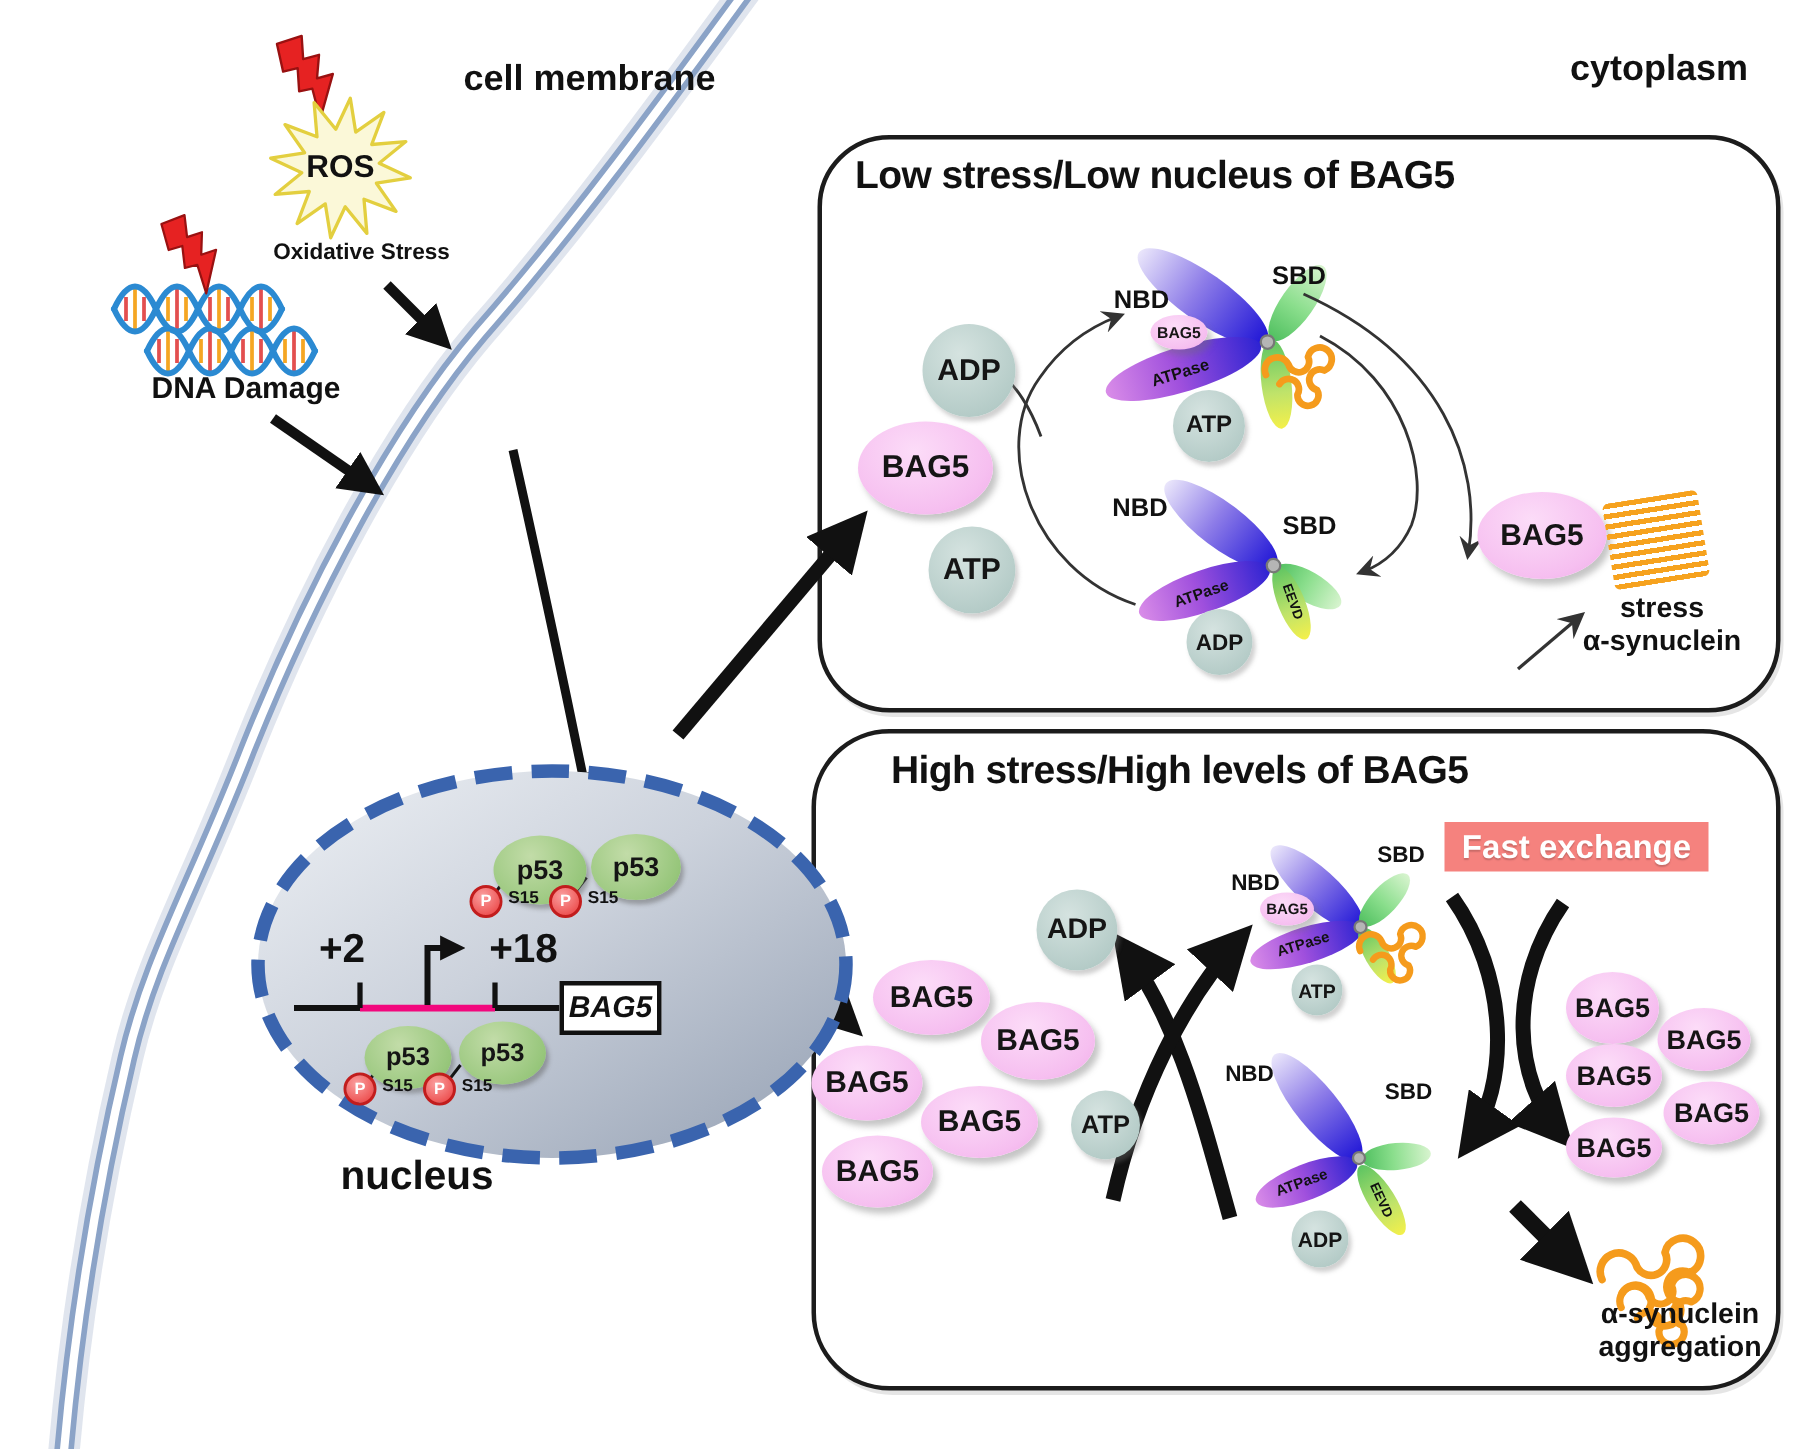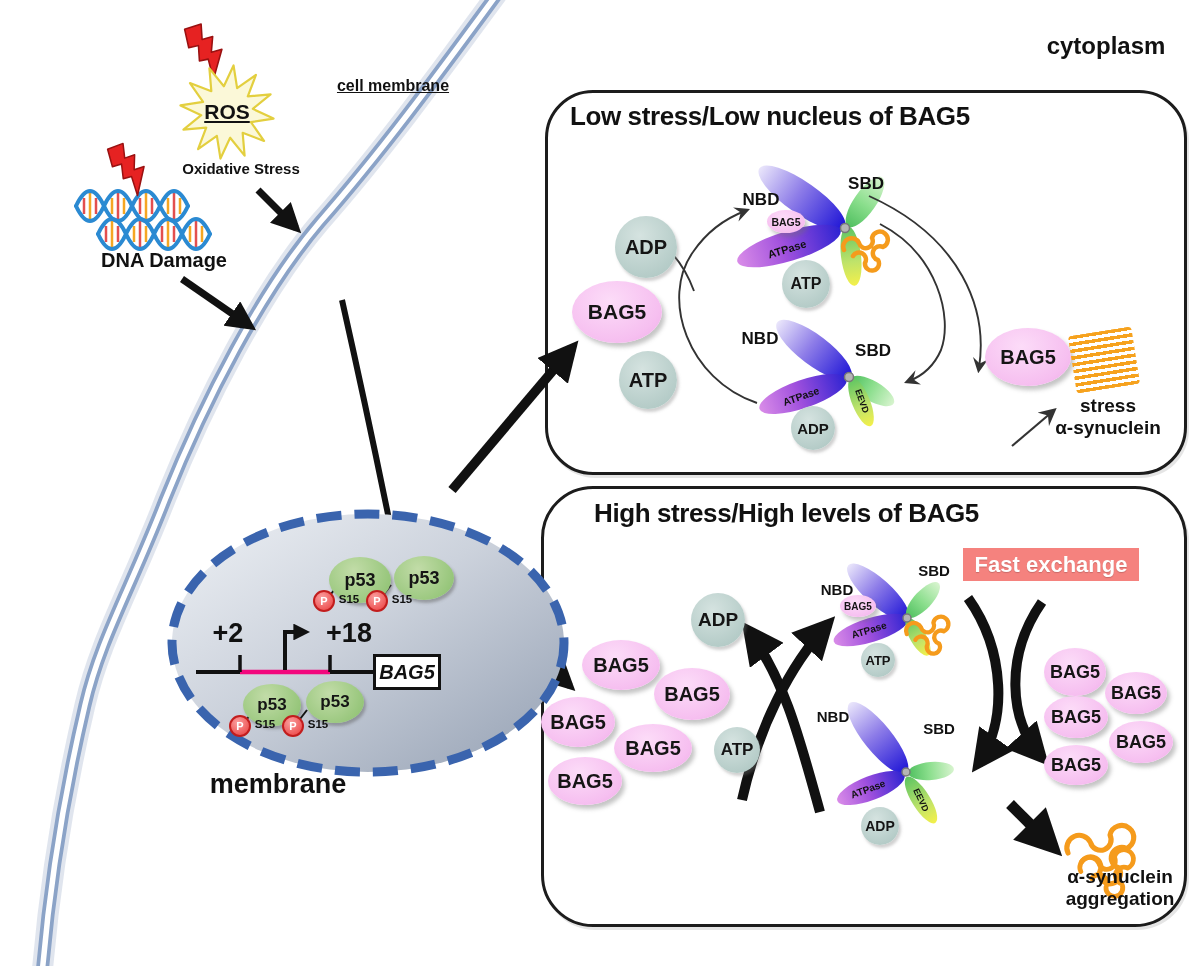--- a/index.html
+++ b/index.html
@@ -220,27 +220,27 @@
       <path d="M1042,602 C1005,655 1008,720 1042,758" stroke-width="10" marker-end="url(#mA)"></path>
       <path d="M1010,804 L1054,848" stroke-width="11" marker-end="url(#mA)"></path>
     </g>
 
     <g>
       <use href="#squig" transform="translate(1062,796) scale(1.5)" stroke="#f59b1c" stroke-width="3.4"></use>
       <use href="#squig" transform="translate(1076,826) scale(1.2)" stroke="#f59b1c" stroke-width="4"></use>
     </g>
   </svg>
 
-  <div class="lbl" style="left:393px;top:86px;font-size:16px;text-decoration:underline;">cell membrane</div>
+  <div class="lbl" style="left:393px;top:53px;font-size:24px;">cell membrane</div>
   <div class="lbl" style="left:1106px;top:46px;font-size:24px;">cytoplasm</div>
-  <div class="lbl" style="left:227px;top:112px;font-size:21px;text-decoration:underline;">ROS</div>
+  <div class="lbl" style="left:227px;top:112px;font-size:21px;">ROS</div>
   <div class="lbl" style="left:241px;top:168px;font-size:15px;">Oxidative Stress</div>
   <div class="lbl" style="left:164px;top:260px;font-size:20px;">DNA Damage</div>
 
-  <div class="lbl" style="left:278px;top:784px;font-size:27px;">membrane</div>
+  <div class="lbl" style="left:278px;top:784px;font-size:27px;">nucleus</div>
   <div class="lbl" style="left:228px;top:633px;font-size:27px;">+2</div>
   <div class="lbl" style="left:349px;top:633px;font-size:27px;">+18</div>
   <div class="genebox" style="left:373px;top:654px;width:68px;height:36px;font-size:20px;">BAG5</div>
 
   <div class="oval p53" style="left:329px;top:557px;width:62px;height:46px;font-size:18px;">p53</div>
   <div class="oval p53" style="left:394px;top:556px;width:60px;height:44px;font-size:18px;">p53</div>
   <div class="oval p53" style="left:243px;top:684px;width:58px;height:42px;font-size:17px;">p53</div>
   <div class="oval p53" style="left:306px;top:681px;width:58px;height:42px;font-size:17px;">p53</div>
 
   <div class="phos" style="left:313px;top:590px;">P</div>

